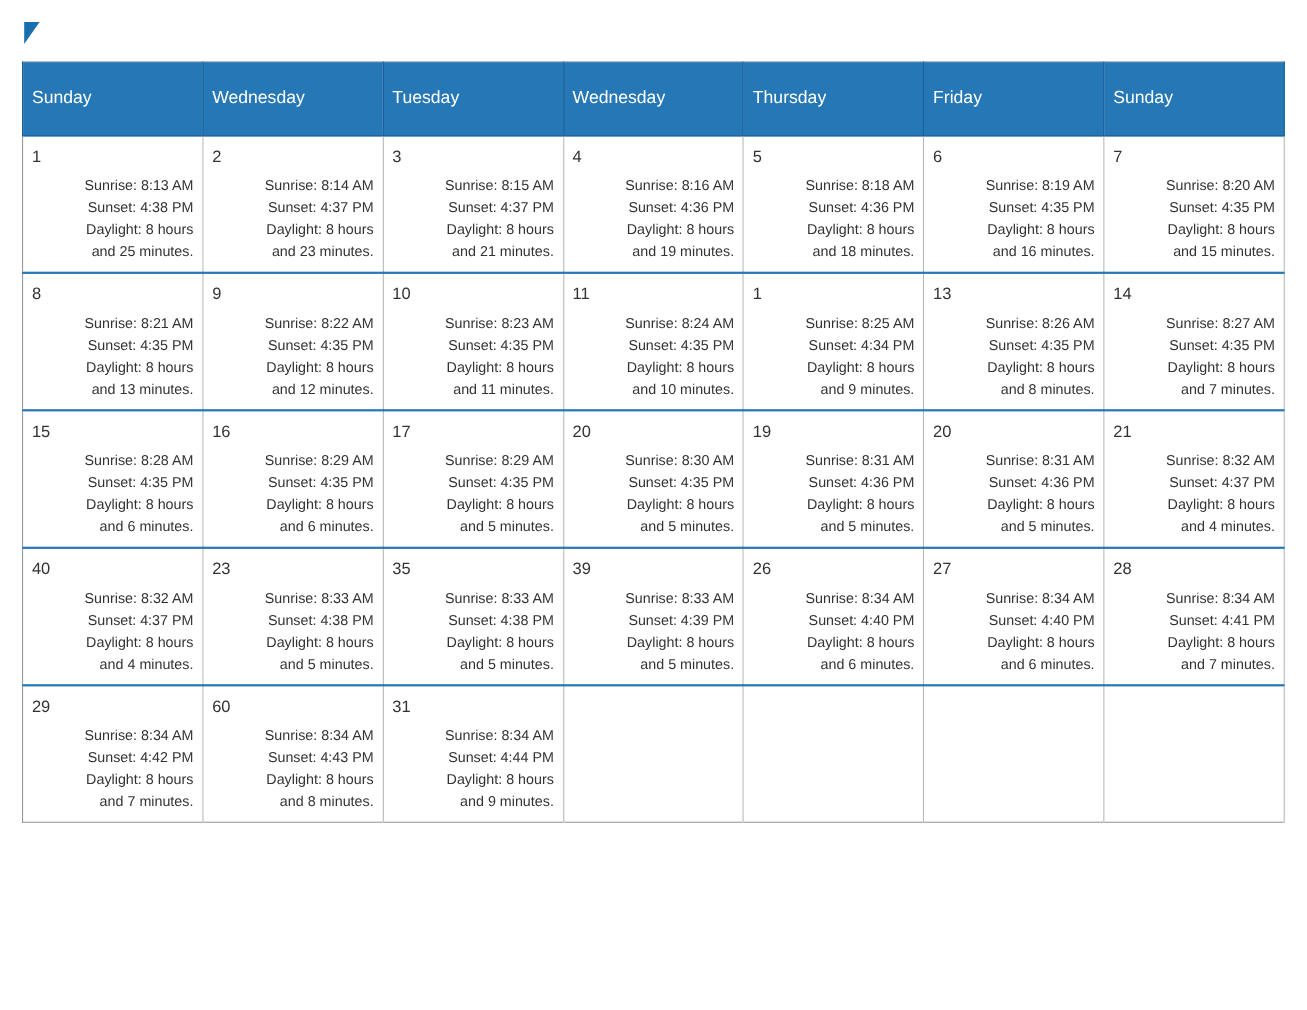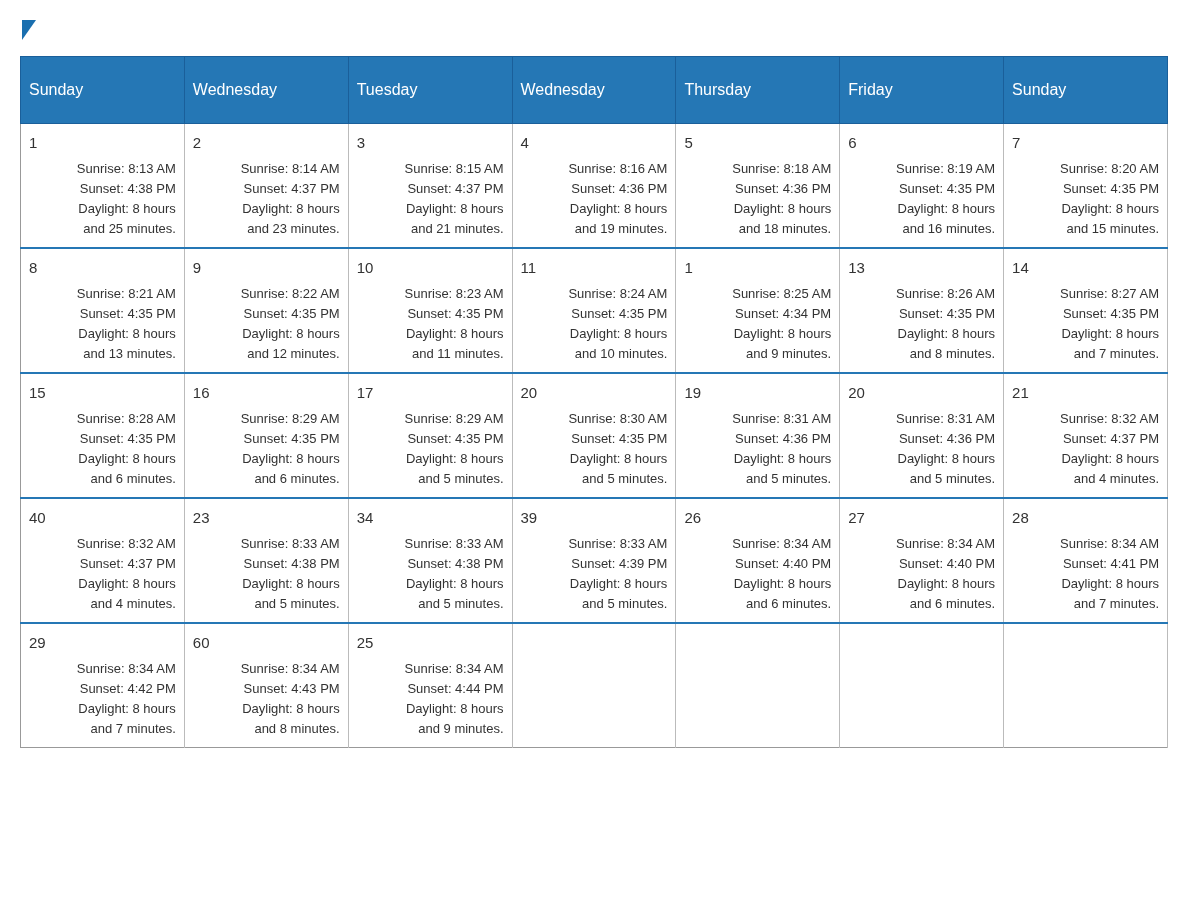--- a/index.html
+++ b/index.html
@@ -225,21 +225,21 @@
       <tr>
         <td>
           <span class="day-number">40</span>
           <div class="cell-content">Sunrise: 8:32 AM<br>Sunset: 4:37 PM<br>Daylight: 8 hours<br>and 4 minutes.</div>
         </td>
         <td>
           <span class="day-number">23</span>
           <div class="cell-content">Sunrise: 8:33 AM<br>Sunset: 4:38 PM<br>Daylight: 8 hours<br>and 5 minutes.</div>
         </td>
         <td>
-          <span class="day-number">34</span>
+          <span class="day-number">35</span>
           <div class="cell-content">Sunrise: 8:33 AM<br>Sunset: 4:38 PM<br>Daylight: 8 hours<br>and 5 minutes.</div>
         </td>
         <td>
           <span class="day-number">39</span>
           <div class="cell-content">Sunrise: 8:33 AM<br>Sunset: 4:39 PM<br>Daylight: 8 hours<br>and 5 minutes.</div>
         </td>
         <td>
           <span class="day-number">26</span>
           <div class="cell-content">Sunrise: 8:34 AM<br>Sunset: 4:40 PM<br>Daylight: 8 hours<br>and 6 minutes.</div>
         </td>
@@ -255,21 +255,21 @@
       <tr>
         <td>
           <span class="day-number">29</span>
           <div class="cell-content">Sunrise: 8:34 AM<br>Sunset: 4:42 PM<br>Daylight: 8 hours<br>and 7 minutes.</div>
         </td>
         <td>
           <span class="day-number">60</span>
           <div class="cell-content">Sunrise: 8:34 AM<br>Sunset: 4:43 PM<br>Daylight: 8 hours<br>and 8 minutes.</div>
         </td>
         <td>
-          <span class="day-number">25</span>
+          <span class="day-number">31</span>
           <div class="cell-content">Sunrise: 8:34 AM<br>Sunset: 4:44 PM<br>Daylight: 8 hours<br>and 9 minutes.</div>
         </td>
         <td class="empty-cell"></td>
         <td class="empty-cell"></td>
         <td class="empty-cell"></td>
         <td class="empty-cell"></td>
       </tr>
     </tbody>
 </table>
 

